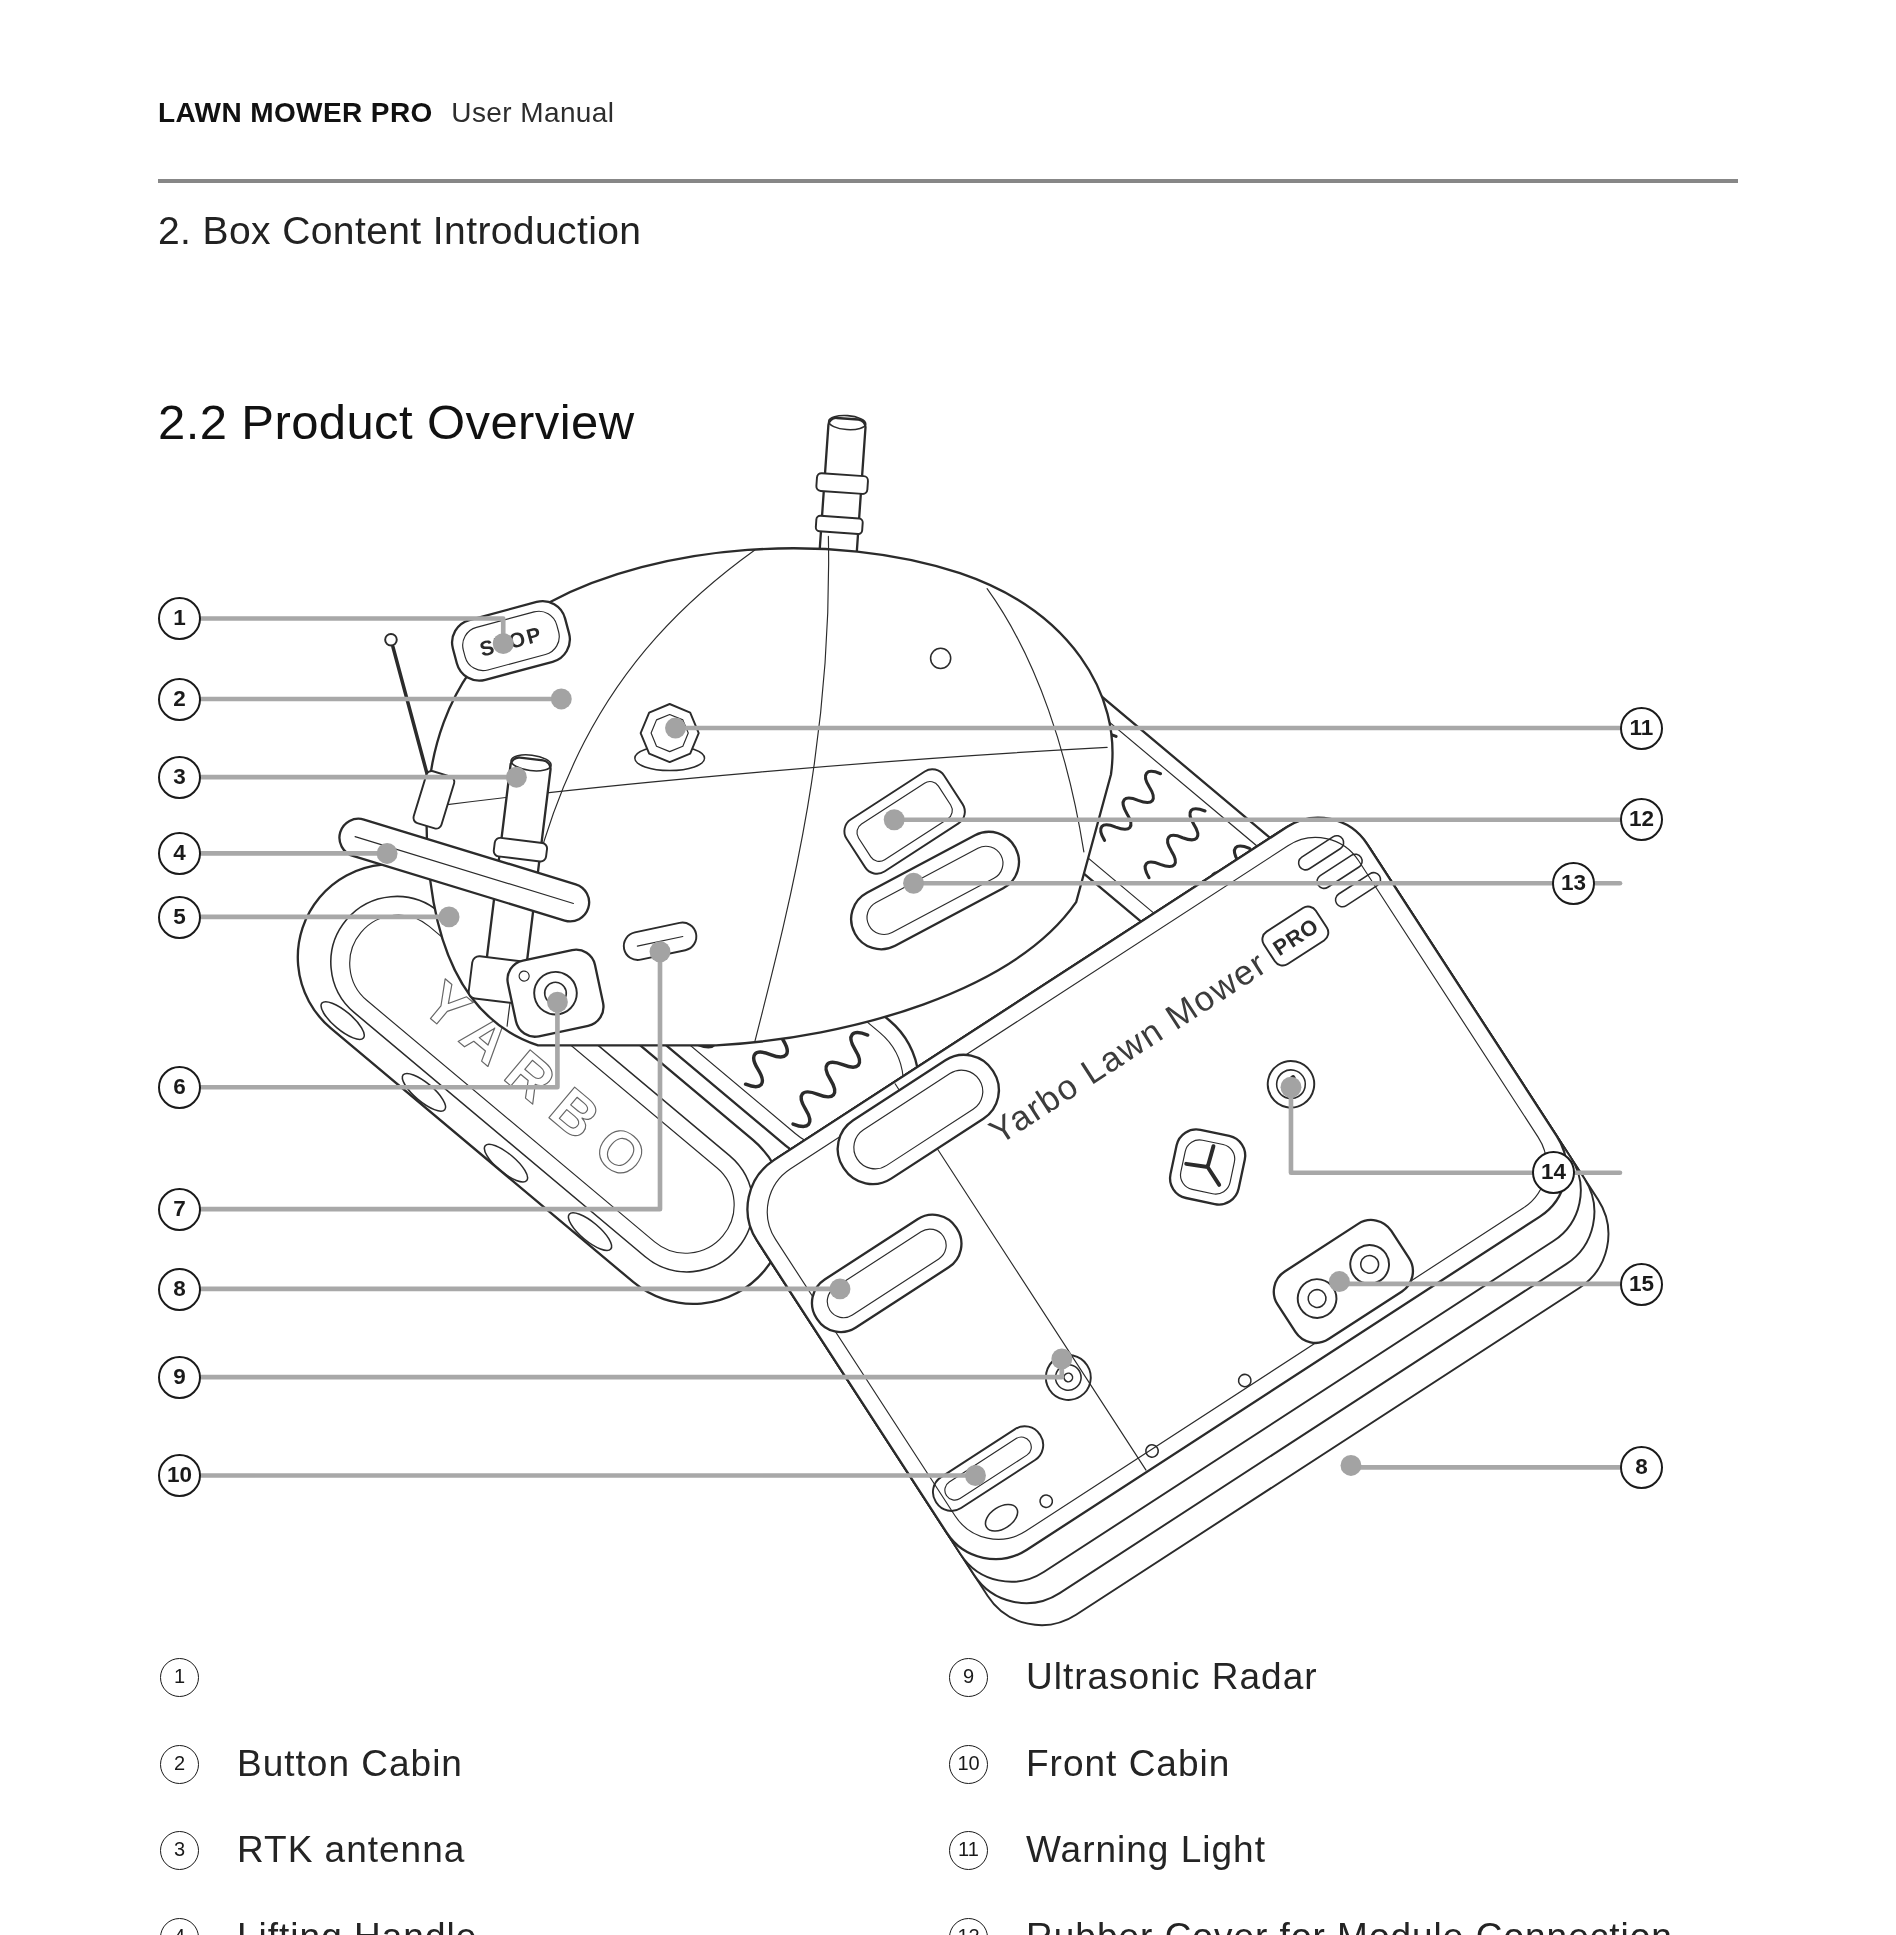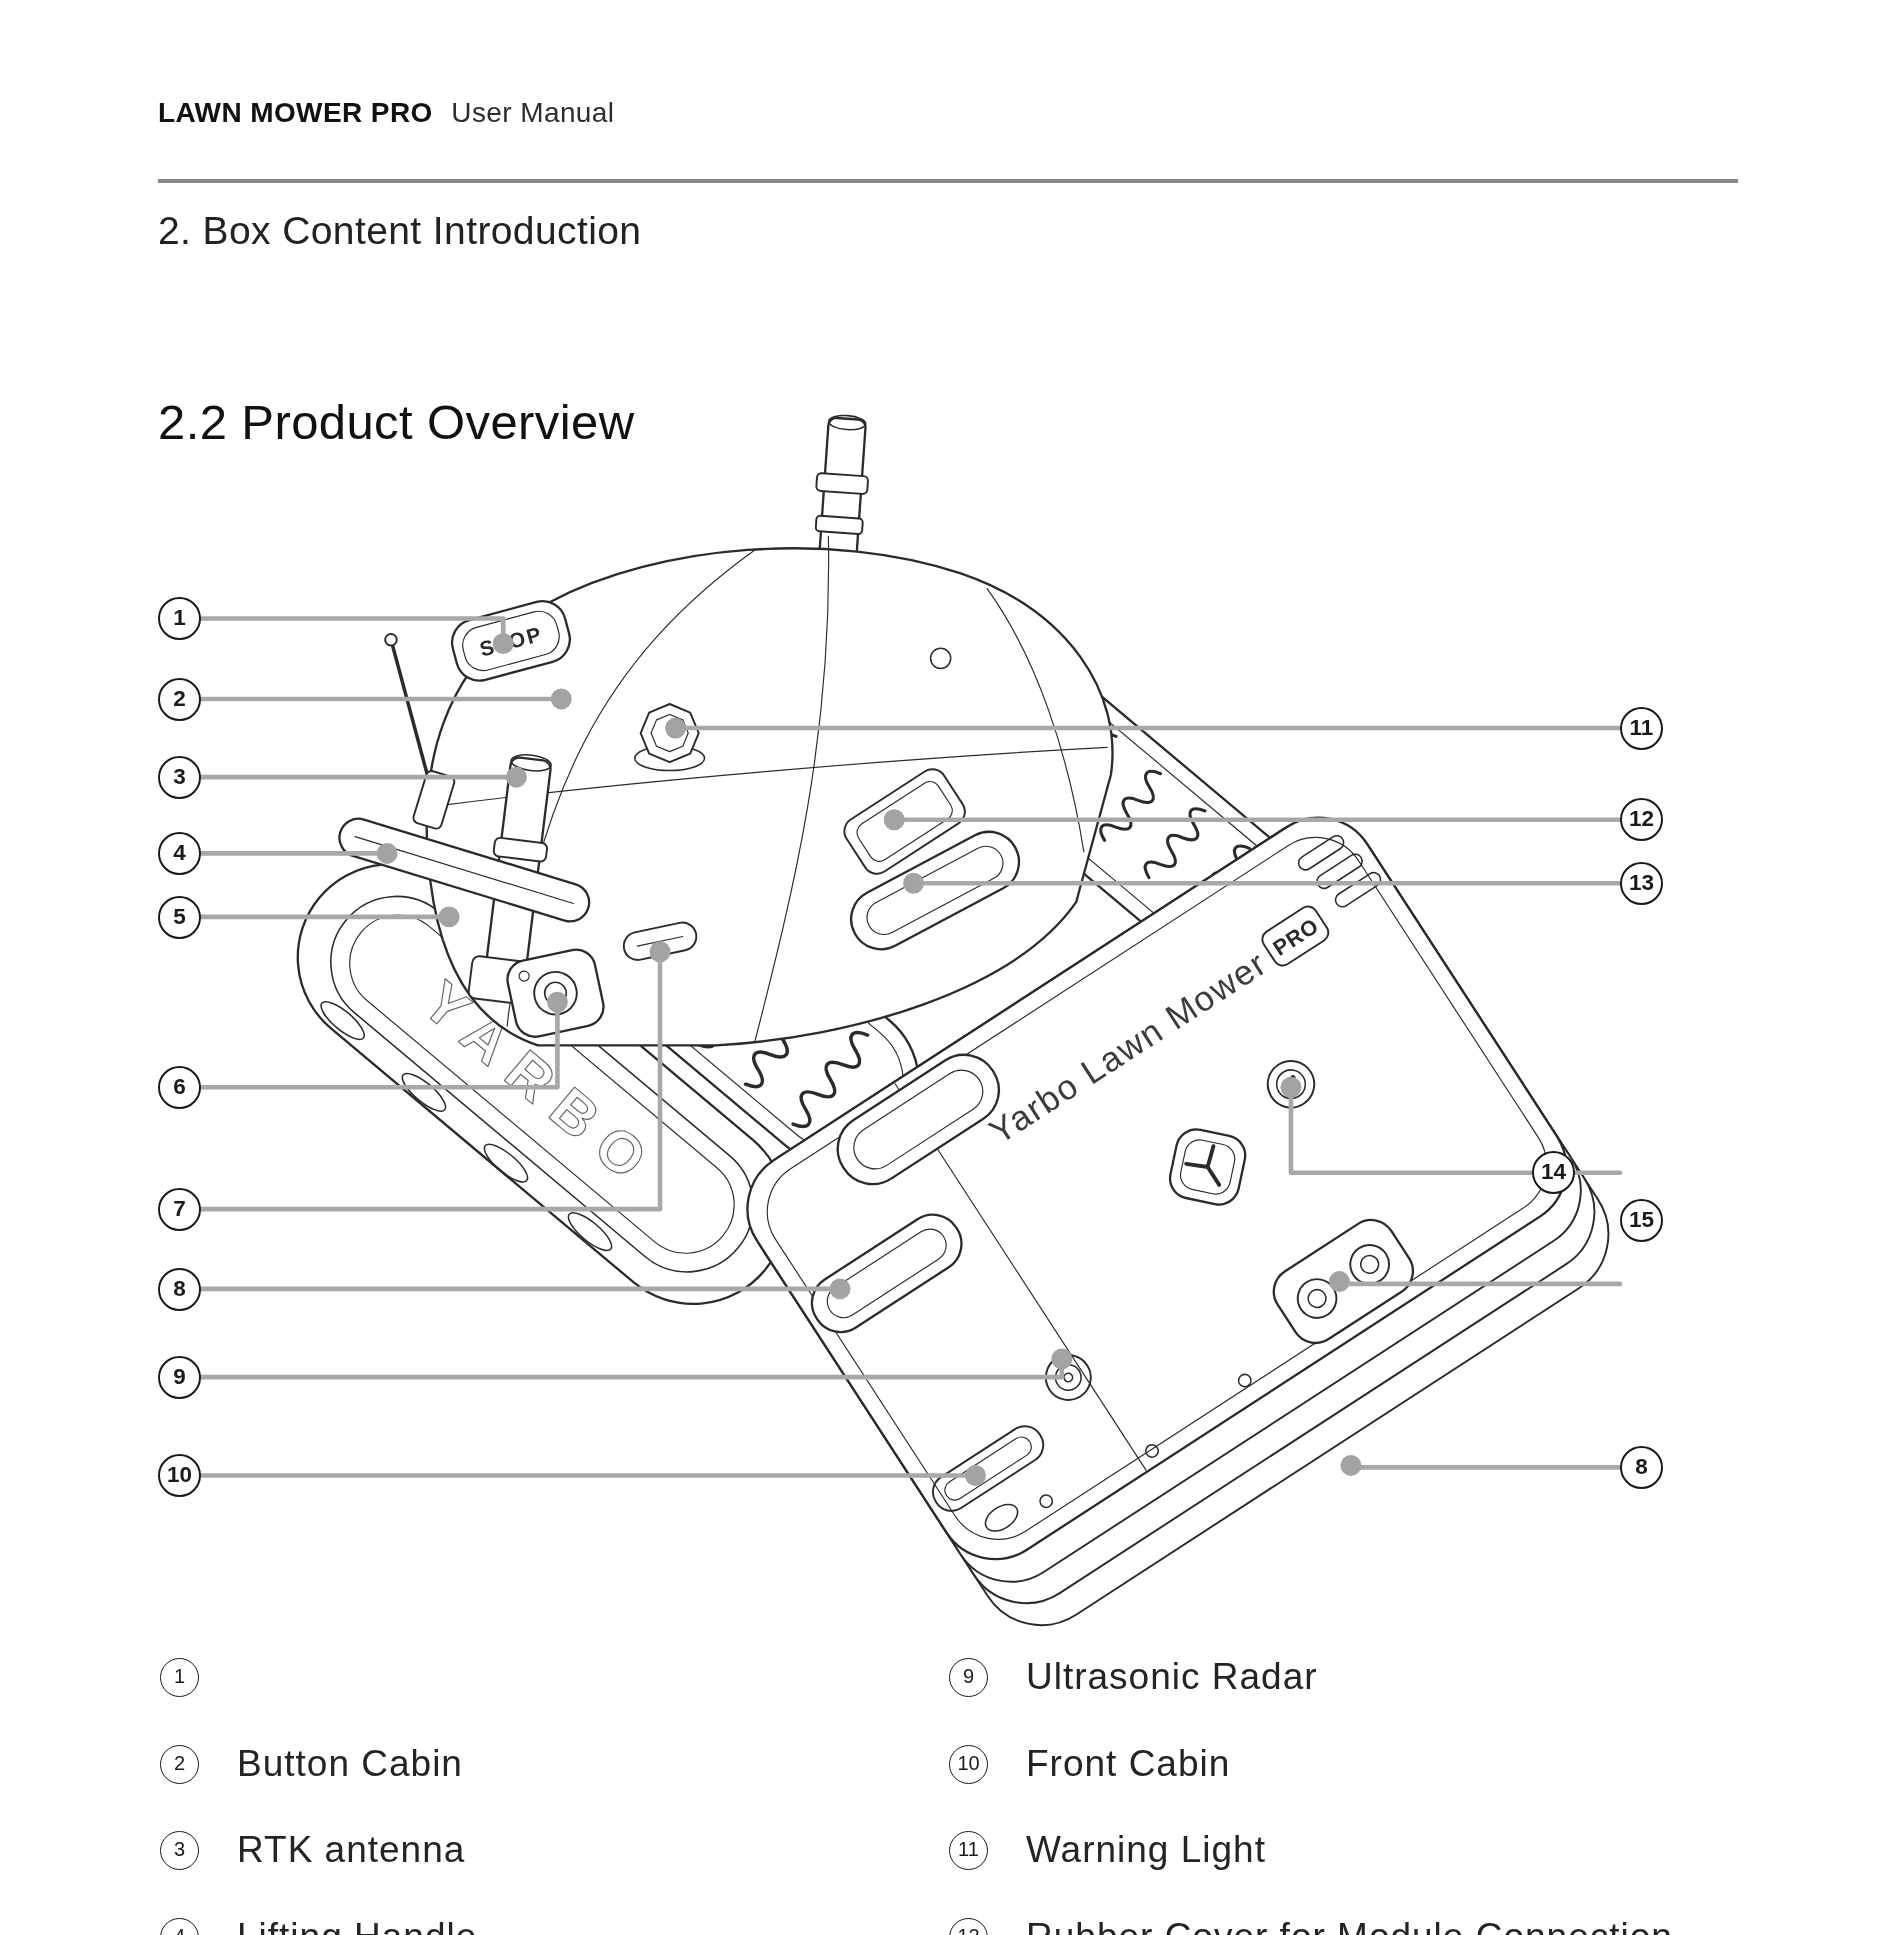--- a/index.html
+++ b/index.html
@@ -257,23 +257,23 @@
 <div class="co" style="left:158px;top:756px">3</div>
 <div class="co" style="left:158px;top:832px">4</div>
 <div class="co" style="left:158px;top:896px">5</div>
 <div class="co" style="left:158px;top:1066px">6</div>
 <div class="co" style="left:158px;top:1188px">7</div>
 <div class="co" style="left:158px;top:1268px">8</div>
 <div class="co" style="left:158px;top:1356px">9</div>
 <div class="co" style="left:158px;top:1454px">10</div>
 <div class="co" style="left:1620px;top:707px">11</div>
 <div class="co" style="left:1620px;top:798px">12</div>
-<div class="co" style="left:1620px;top:862px">13</div>
+<div class="co" style="left:1552px;top:862px">13</div>
 <div class="co" style="left:1532px;top:1151px">14</div>
-<div class="co" style="left:1620px;top:1199px">15</div>
+<div class="co" style="left:1620px;top:1263px">15</div>
 <div class="co" style="left:1620px;top:1446px">8</div>
 
 <div class="lg-row" style="left:160px;top:1657px">
   <span class="lg-num">1</span>
 </div>
 <div class="lg-row" style="left:160px;top:1744px">
   <span class="lg-num">2</span>
   <span class="lg-label">Button Cabin</span>
 </div>
 <div class="lg-row" style="left:160px;top:1830px">

